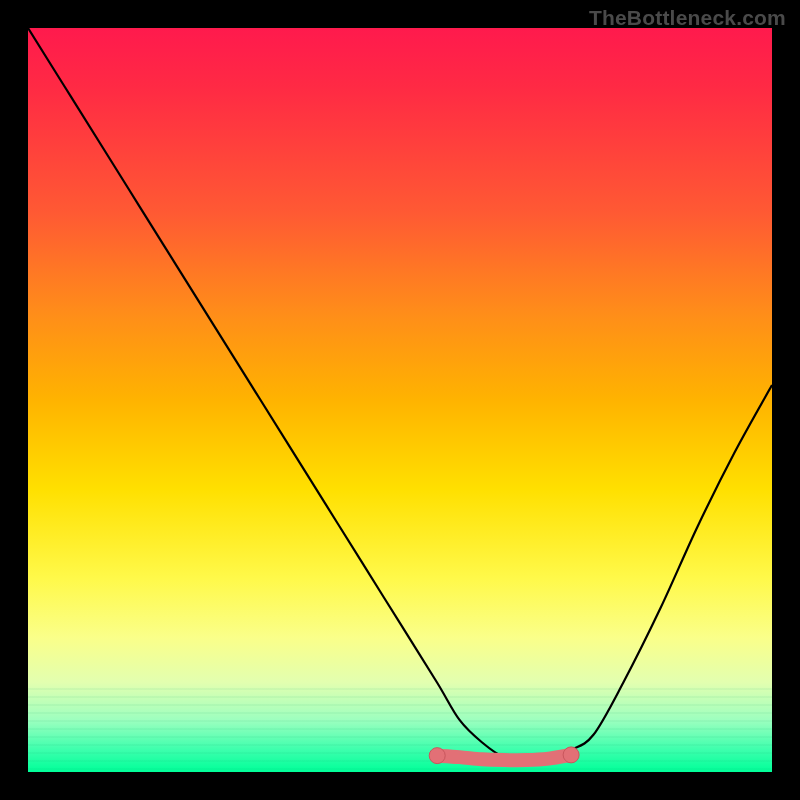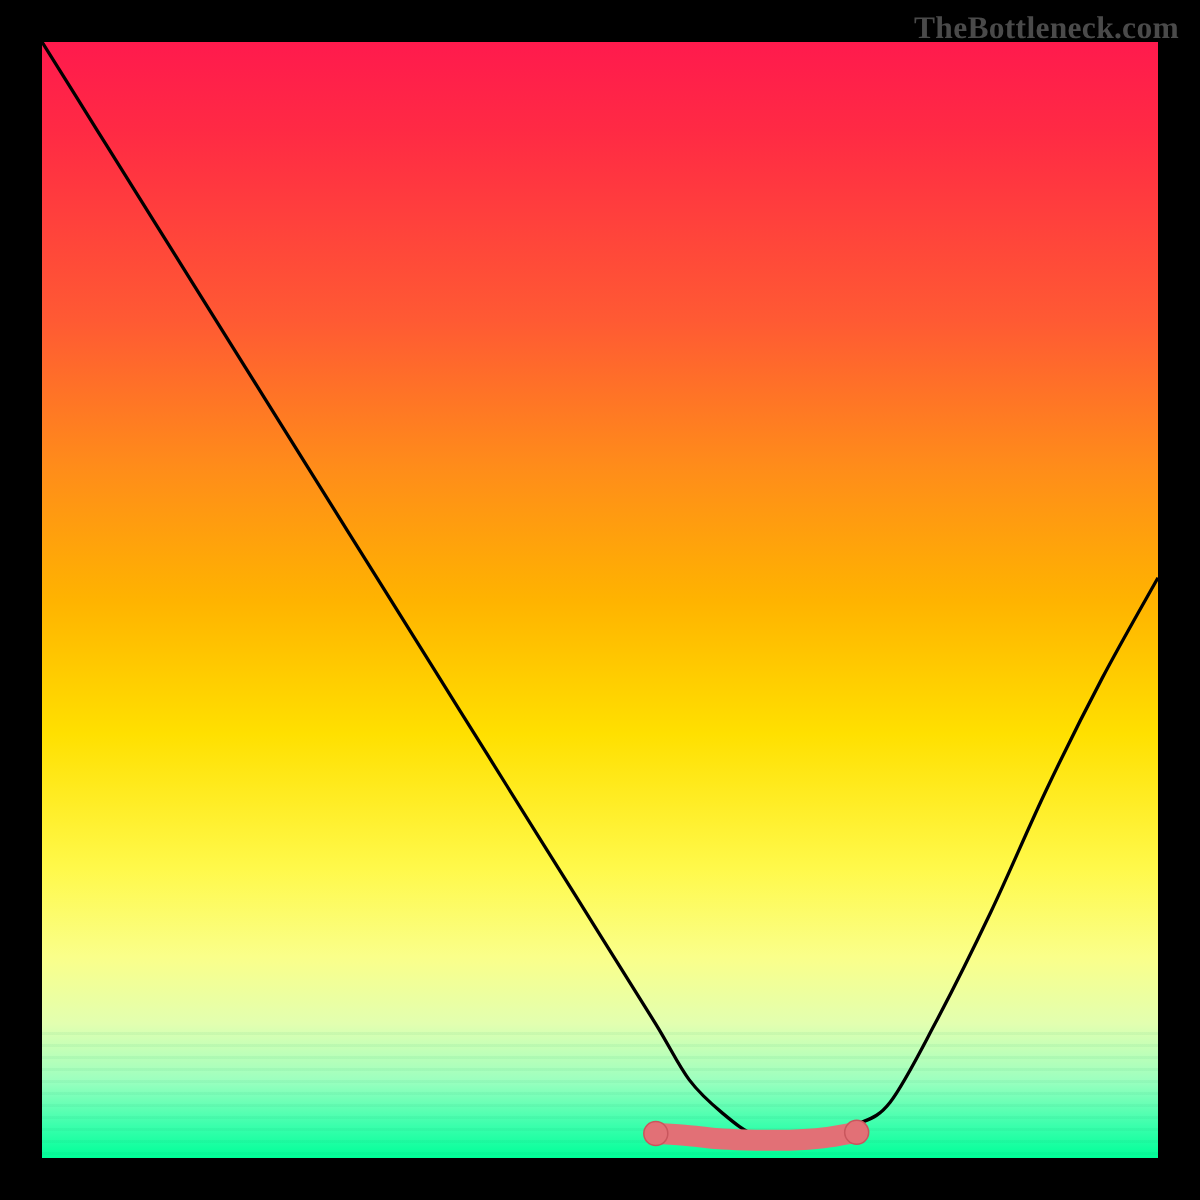--- a/index.html
+++ b/index.html
@@ -49,21 +49,21 @@
     opacity: 0.6;
   }
   .curve-layer {
     position: absolute;
     inset: 0;
   }
   .watermark {
     position: absolute;
     top: 6px;
     right: 14px;
-    font-family: Liberation Serif, serif;
+    font-family: Liberation Sans, sans-serif;
     font-size: 21px;
     font-weight: 600;
     color: #4a4a4a;
     letter-spacing: 0.2px;
   }
 </style>
 </head>
 <body>
 
 <div class="frame">

